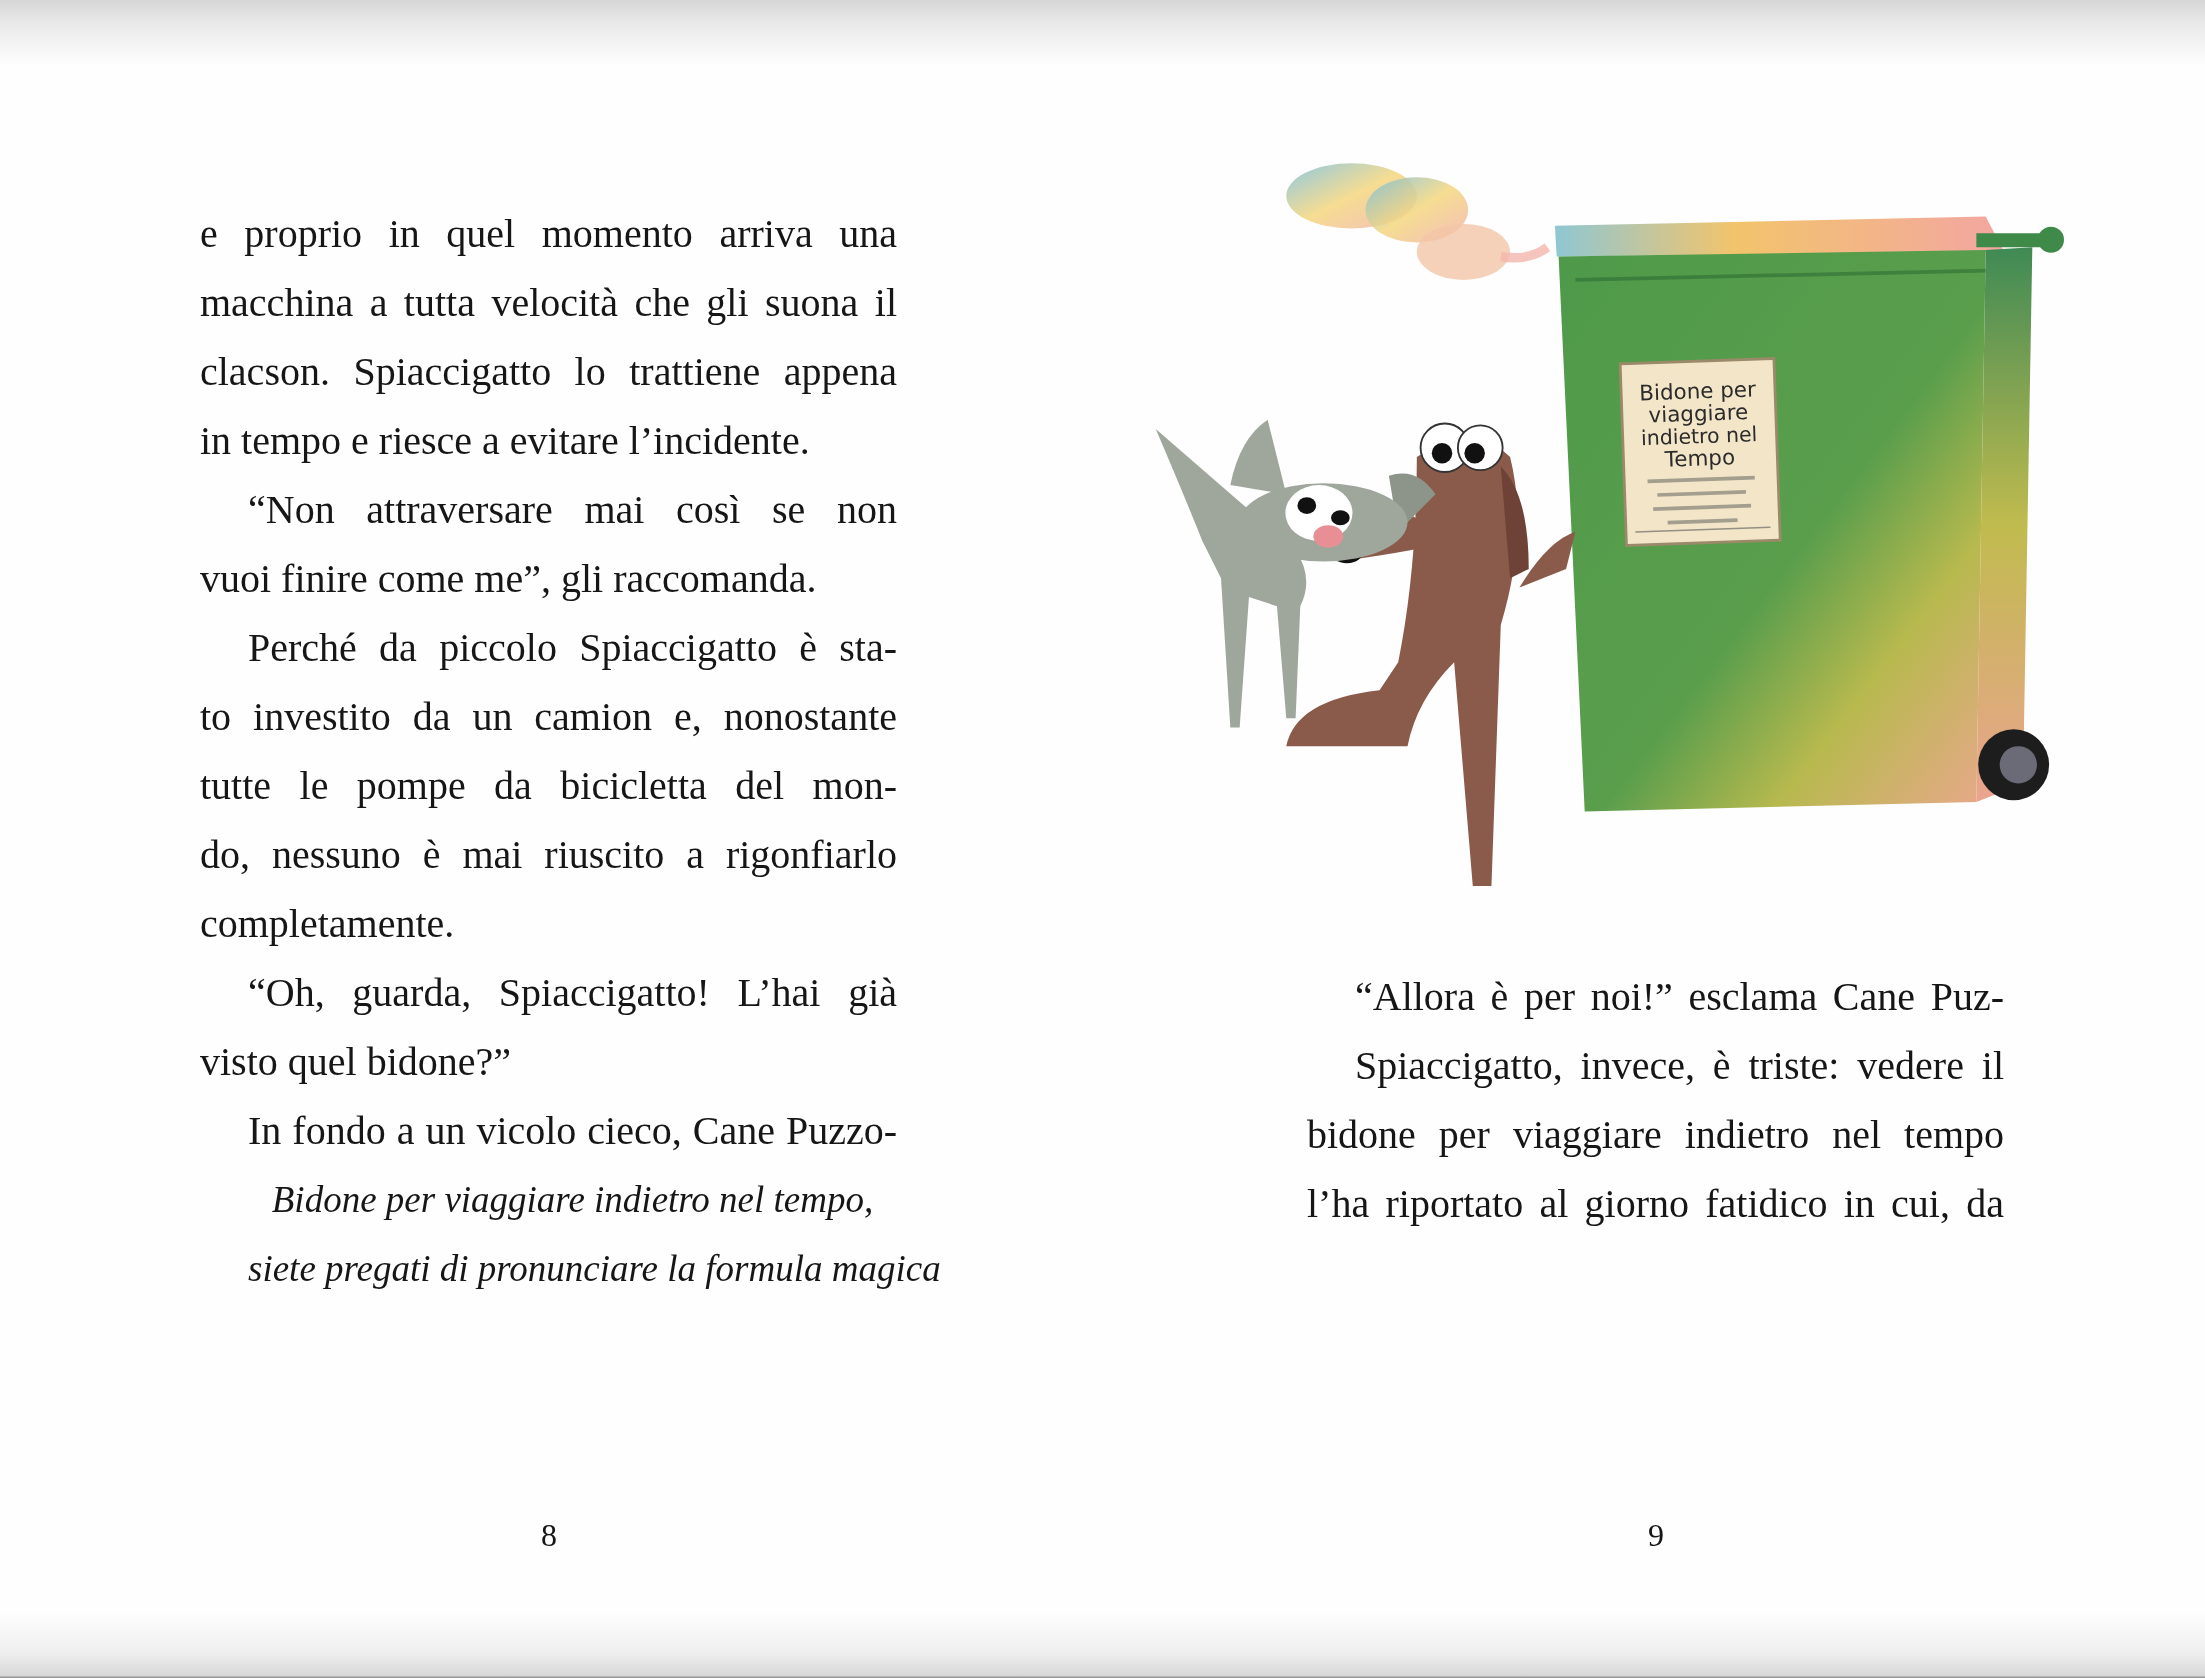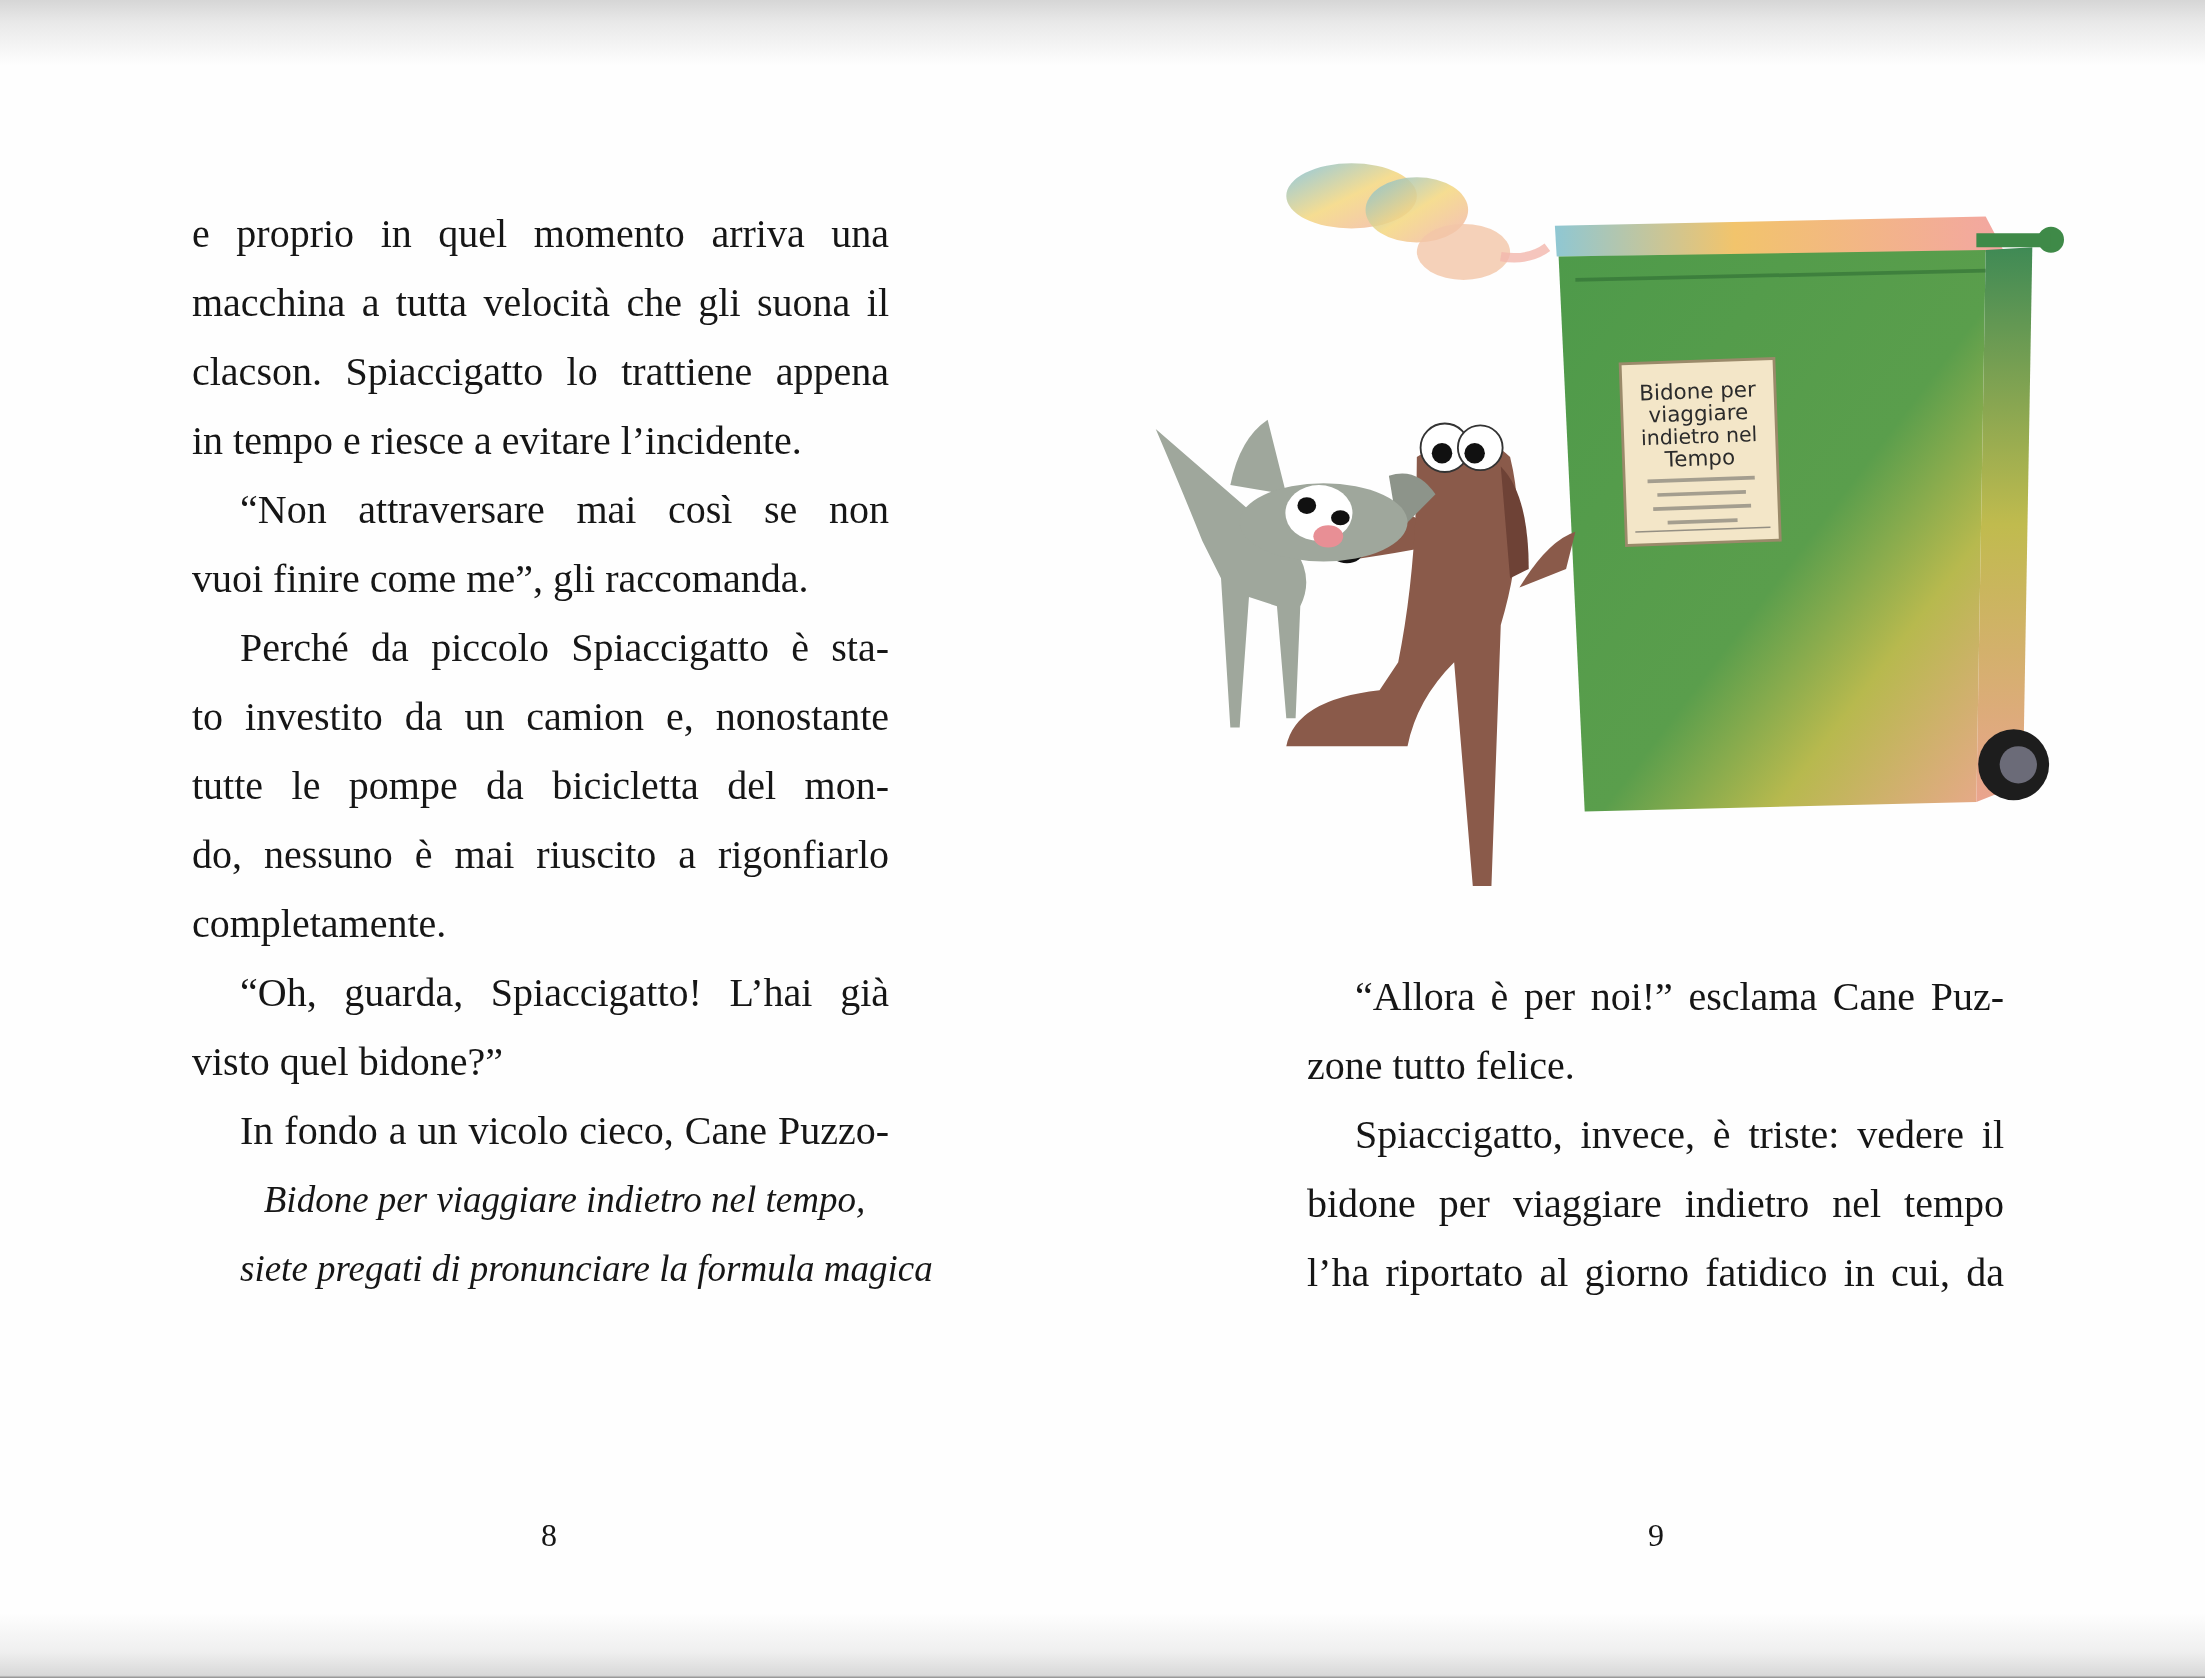--- a/index.html
+++ b/index.html
@@ -7,21 +7,21 @@
     width:2206px; height:1678px; position:relative; overflow:hidden;
     background:#fefefe;
     font-family:"Liberation Serif", "DejaVu Serif", serif;
     color:#161616;
   }
   .top-shade { position:absolute; left:0; top:0; width:2206px; height:65px;
     background:linear-gradient(#d6d6d6 0%, #e9e9e9 35%, #fefefe 100%); }
   .bottom-shade { position:absolute; left:0; bottom:0; width:2206px; height:65px;
     background:linear-gradient(#fefefe 0%, #efefef 60%, #d8d8d8 96%, #8a8a8a 100%); }
   .column { position:absolute; width:697px; font-size:40px; line-height:69px; }
-  .col-left { left:192px; top:199px; }
+  .col-left { left:200px; top:199px; }
   .col-right { left:1307px; top:962px; }
   .line { display:block; white-space:nowrap; text-align:justify; text-align-last:justify; height:69px; }
   .line.last { text-align-last:left; }
   .line.indent { padding-left:48px; }
   .italic { font-style:italic; text-align:center; text-align-last:center; font-size:37px;margin-left:48px; }
   .page-num { position:absolute; font-size:32px; top:1517px; }
   .pn-left { left:541px; }
   .pn-right { left:1648px; }
   .illustration { position:absolute; left:1137px; top:140px; width:970px; height:774px; }
 </style>
@@ -122,21 +122,20 @@
       <ellipse cx="195" cy="400" rx="36" ry="30" fill="#fff"></ellipse>
       <ellipse cx="182" cy="392" rx="10" ry="9" fill="#111"></ellipse>
       <ellipse cx="218" cy="405" rx="10" ry="8" fill="#111"></ellipse>
       <ellipse cx="205" cy="425" rx="16" ry="12" fill="#e88f95"></ellipse>
     </g>
   </svg>
 </div>
 
 <div class="column col-right" id="right-col">
     <span class="line indent">“Allora è per noi!” esclama Cane Puz-</span>
-    <span class="line last">zone tutto felice.</span>
     <span class="line indent">Spiaccigatto, invece, è triste: vedere il</span>
     <span class="line">bidone per viaggiare indietro nel tempo</span>
     <span class="line">l’ha riportato al giorno fatidico in cui, da</span>
   </div>
 <div class="page-num pn-right">9</div>
 
 <div class="bottom-shade"></div>
 
 
 </body></html>

